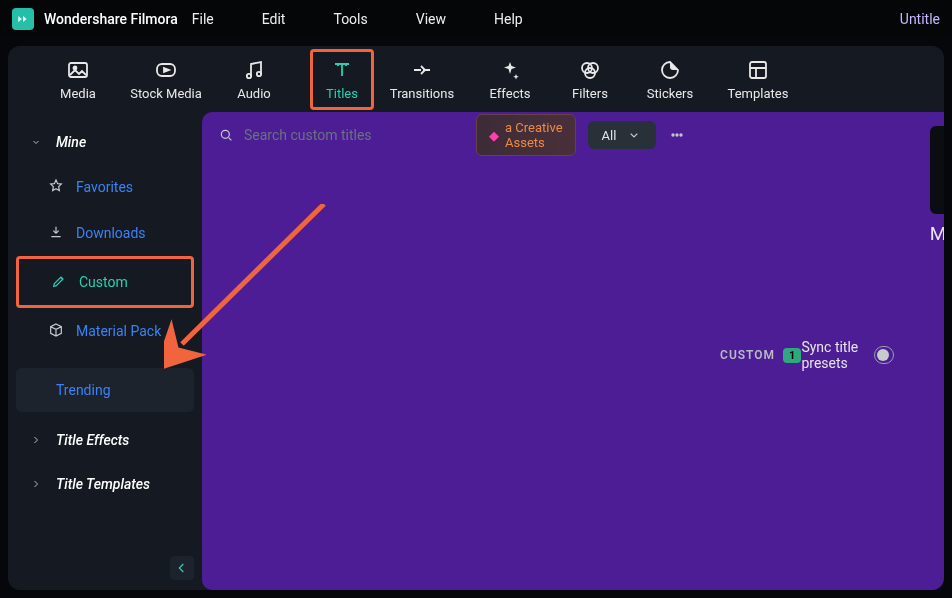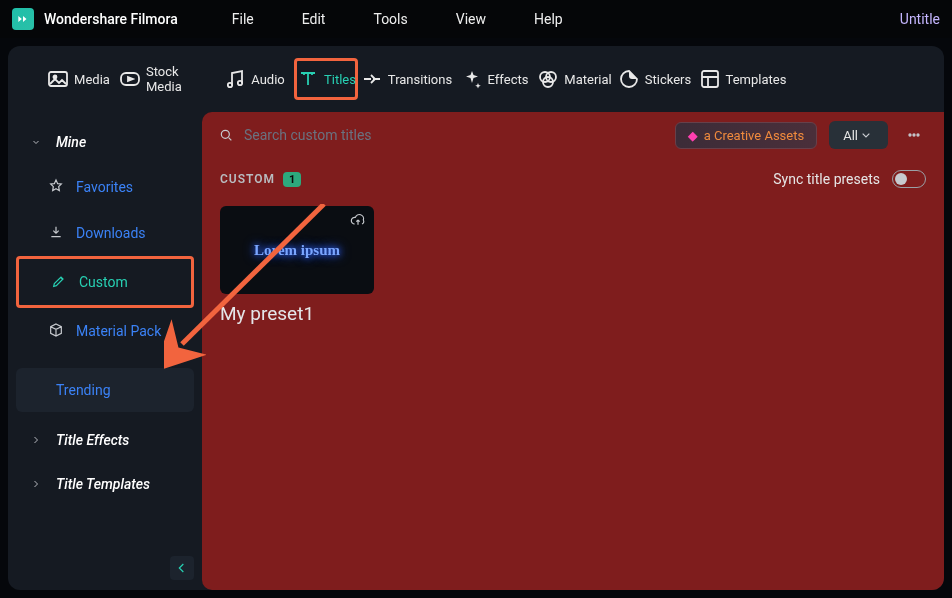--- a/index.html
+++ b/index.html
@@ -1,50 +1,50 @@
 <!DOCTYPE html>
 <html><head>
 <meta charset="utf-8">
 <style>
   * { margin:0; padding:0; box-sizing:border-box; font-family: -apple-system, BlinkMacSystemFont, "Segoe UI", Roboto, sans-serif; }
   html,body { width:952px; height:598px; overflow:hidden; background:#000; color:#e5e5e5; }
   .titlebar { height:38px; display:flex; align-items:center; padding:0 12px; background:#050608; }
   .logo { width:22px; height:22px; background:linear-gradient(135deg,#1fbfa9 0%,#2ac0a8 100%); border-radius:4px; display:flex; align-items:center; justify-content:center; margin-right:10px; }
   .logo svg { width:14px; height:14px; }
-  .apptitle { font-size:14px; font-weight:500; color:#fff; margin-right:40px; }
+  .apptitle { font-size:14px; font-weight:500; color:#fff; }
   .menu { display:flex; gap:34px; }
   .menu span { font-size:14px; color:#eee; cursor:pointer;padding-left:14px; }
   .doc-title { margin-left:auto; font-size:14px; color:#c4b5fd; }
   .body { display:flex; height:560px; background:#05070b; }
   .body-inner { flex:1; display:flex; flex-direction:column; background:#151a22; border-radius:12px; margin:8px; overflow:hidden; }
   .tabs { height:66px; display:flex; align-items:center; padding:0 30px; gap:0; }
-  .tab { width:80px; display:flex; flex-direction:row; align-items:center; justify-content:center; gap:4px; cursor:pointer; color:#e8e8e8; padding:4px 0; }
+  .tab { width:80px; display:flex; flex-direction:column; align-items:center; justify-content:center; gap:4px; cursor:pointer; color:#e8e8e8; padding:4px 0; }
   .tab.wide { width:96px; }
   .tab.active { color:#27d0b3; }
   .tab .ticon { width:24px; height:24px; display:flex; align-items:center; justify-content:center; }
   .tab span.lbl { font-size:13px; }
-  .tab-hl { border:3px solid #f2643e; border-radius:4px; padding:2px 4px; }
+  .tab-hl { border:3px solid #f2643e; border-radius:4px; padding:2px 4px;margin-left:16px; }
   .content-row { flex:1; display:flex; min-height:0; }
   .sidebar { width:194px; display:flex; flex-direction:column; padding:8px 8px 8px 8px; position:relative; }
   .side-item { display:flex; align-items:center; gap:12px; padding:0 14px; height:44px; color:#3b82f6; border-radius:6px; cursor:pointer; font-size:14px;}
   .side-item.header { color:#fff; font-weight:500;font-style:italic; }
   .side-item.sub { padding-left:32px; height:46px; }
   .side-item.sub.active { color:#27d0b3; }
   .side-item .chev { width:12px; display:flex; justify-content:center; margin-right:2px;}
   .side-item.trending { background:#1c232d; font-size:14px; padding-left:40px; }
   .side-hl { border:3px solid #f2643e; border-radius:4px; }
   .collapse-btn { position:absolute; bottom:10px; right:8px; width:24px; height:24px; background:#1c232d; border-radius:4px; display:flex; align-items:center; justify-content:center; cursor:pointer; }
-  .main { flex:1; display:flex; flex-direction:column; background:#7f1d1d; border-top-left-radius:10px; border-bottom-left-radius:10px; min-width:0; }
+  .main { flex:1; display:flex; background:#4c1d95; border-top-left-radius:10px; border-bottom-left-radius:10px; min-width:0; }
   .topbar { height:46px; display:flex; align-items:center; padding:0 16px; gap:12px; }
   .search-wrap { display:flex; align-items:center; gap:10px; flex:1; color:#7d8590;}
   .search-wrap input { background:transparent; border:none; outline:none; color:#cfd3d8; font-size:14px; width:220px; }
   .search-wrap input::placeholder { color:#6a7280; }
   .creative { display:flex; align-items:center; gap:6px; background:linear-gradient(90deg,#3c2c38,#4a2f3a); border:1px solid #67404a; color:#f08a3d; font-size:13px; padding:5px 12px; border-radius:6px; cursor:pointer; }
   .creative .gem { color:#ff3fb0; }
-  .all-dd { display:flex; align-items:center; background:#283038; padding:6px 14px; border-radius:6px; font-size:13px; cursor:pointer; }
+  .all-dd { display:flex; align-items:center; gap:10px; background:#283038; padding:6px 14px; border-radius:6px; font-size:13px; cursor:pointer; }
   .more { width:28px; height:28px; display:flex; align-items:center; justify-content:center; cursor:pointer; color:#aeb2b7;}
   .subhead { display:flex; align-items:center; padding:12px 18px 4px 18px; }
   .subhead .lbl { font-size:12px; letter-spacing:1px; color:#b9bdc1; font-weight:600; }
   .subhead .count { margin-left:8px; background:#2da97d; color:#0a0a0a; font-size:11px; font-weight:700; padding:1px 6px; border-radius:4px; }
   .sync { margin-left:auto; display:flex; align-items:center; gap:12px; font-size:14px; color:#e5e5e5;}
   .toggle { width:34px; height:18px; border:1.5px solid #9aa0a6; border-radius:18px; position:relative; cursor:pointer; }
   .toggle::after { content:""; position:absolute; left:2px; top:50%; transform:translateY(-50%); width:12px; height:12px; background:#c7cacf; border-radius:50%; }
   .grid { padding:14px 18px; display:flex; gap:16px; flex-wrap:wrap; }
   .card { width:154px; }
   .thumb { width:154px; height:88px; background:#0a0d12; border-radius:6px; position:relative; display:flex; align-items:center; justify-content:center; }
@@ -137,21 +137,21 @@
       <span class="lbl">Effects</span>
     </div>
     <div class="tab">
       <div class="ticon">
             <svg viewBox="0 0 24 24">
               <circle cx="9" cy="10" r="5"></circle>
               <circle cx="15" cy="10" r="5"></circle>
               <circle cx="12" cy="15" r="5"></circle>
             </svg>
           </div>
-      <span class="lbl">Material</span>
+      <span class="lbl">Filters</span>
     </div>
     <div class="tab">
       <div class="ticon">
             <svg viewBox="0 0 24 24">
               <path d="M12 4a8 8 0 1 0 8 8l-8-8z"></path>
               <path d="M12 4l8 8h-5a3 3 0 0 1-3-3V4z" fill="#e8e8e8" stroke="none"></path>
             </svg>
           </div>
       <span class="lbl">Stickers</span>
     </div>

